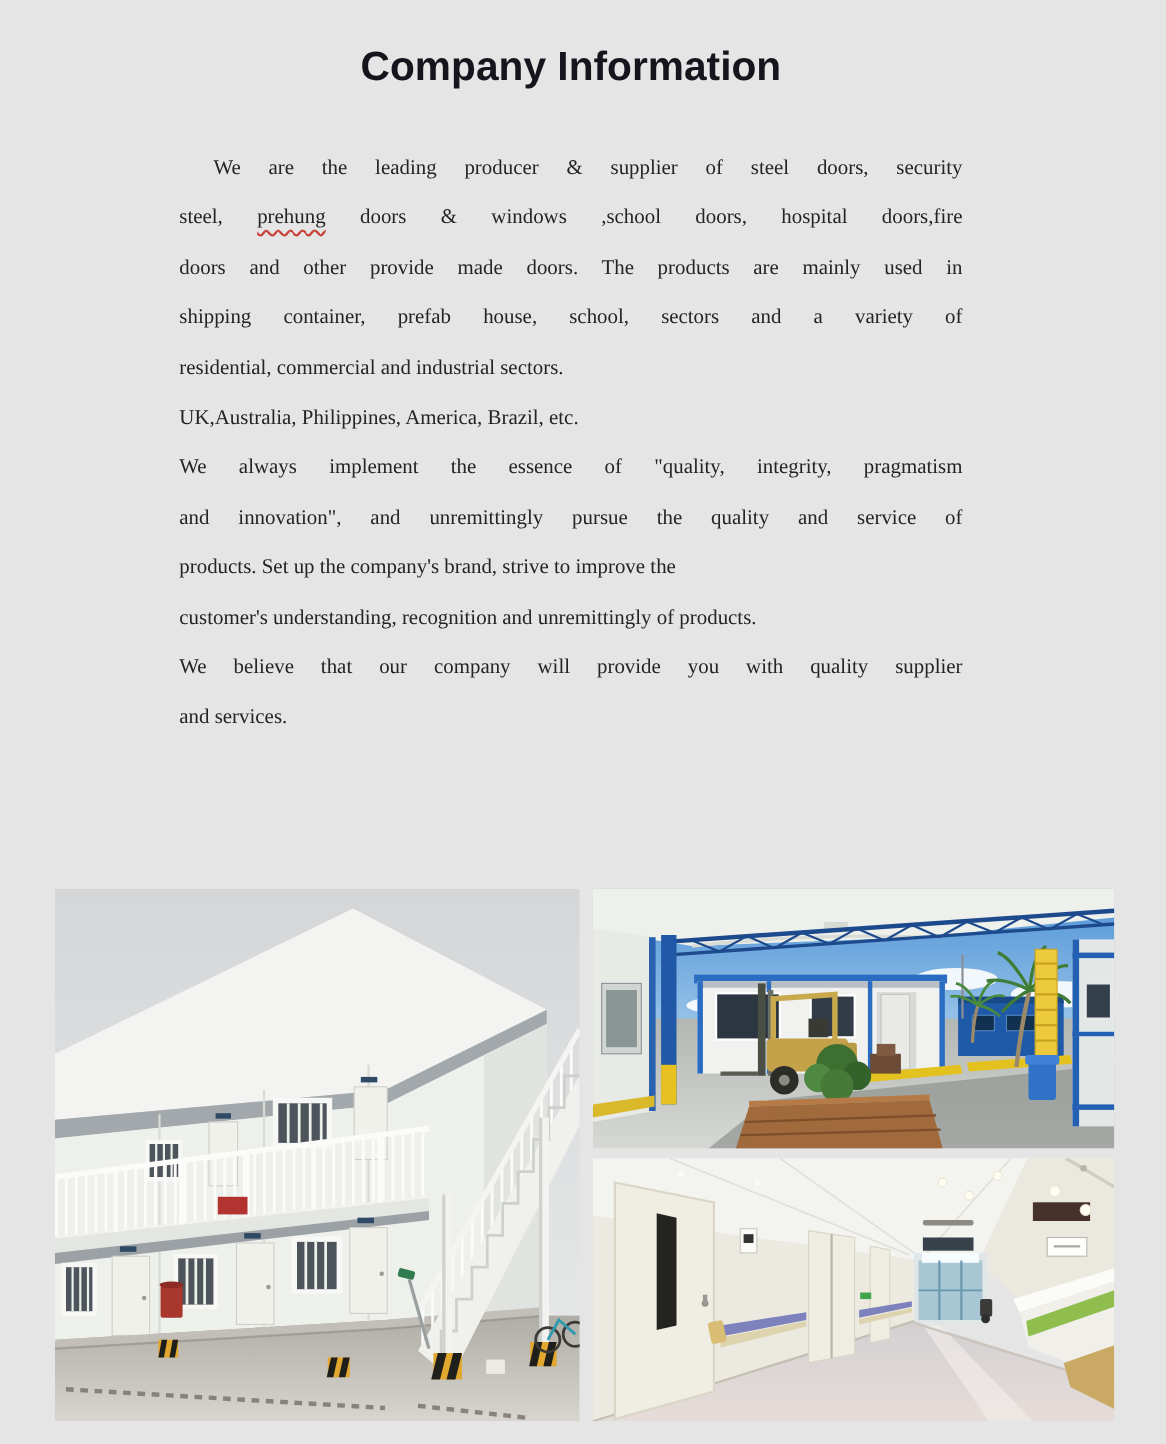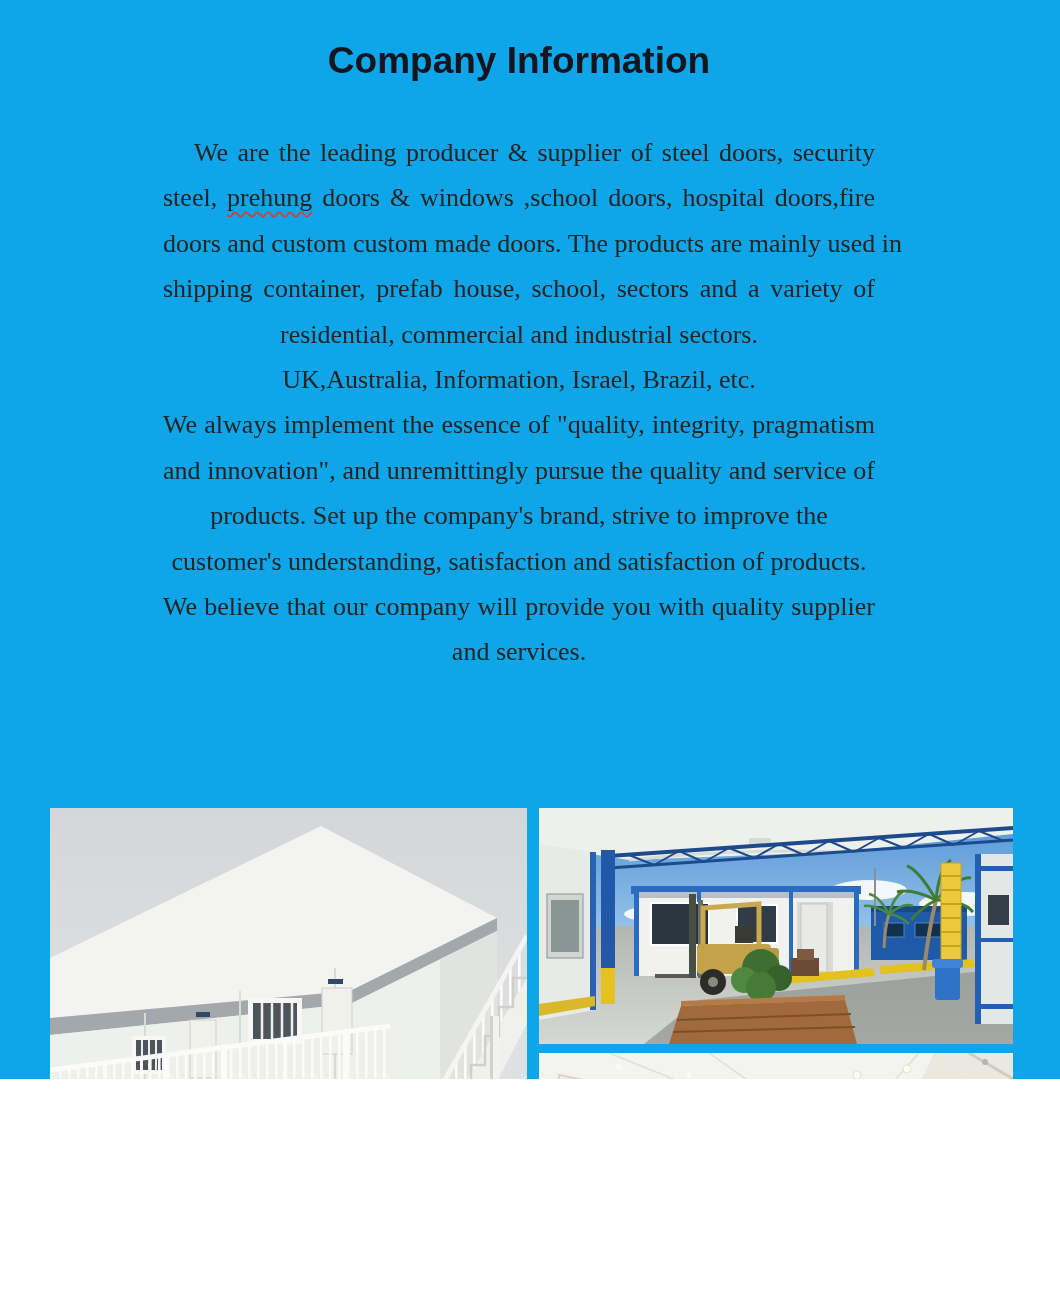--- a/index.html
+++ b/index.html
@@ -1,50 +1,50 @@
 <!DOCTYPE html>
 <html><head>
 <meta charset="utf-8">
 <style>
   html,body{margin:0;padding:0;background:#ffffff;}
-  .page{position:relative;width:1060px;height:1079px;background:#0ea5e9;overflow:hidden;
+  .page{position:relative;width:1060px;height:1313px;background:#e5e5e5;overflow:hidden;
         font-family:"Liberation Serif", serif;}
   .doc-title{position:absolute;left:163px;top:40px;width:712px;text-align:center;
         font-family:"Liberation Sans", sans-serif;font-weight:bold;font-size:37px;
         color:#15151d;}
-  .bodytext{position:absolute;left:163px;top:130px;width:712px;font-size:26px;color:#242424;}
-  .line{line-height:45.4px;height:45.4px;white-space:nowrap;text-align:center;}
+  .bodytext{position:absolute;left:163px;top:130px;width:712px;font-size:19px;color:#242424;}
+  .line{line-height:45.4px;height:45.4px;white-space:nowrap;text-align:left;}
   .line.j{text-align:justify;text-align-last:justify;}
   .line.indent{text-indent:31px;}
   .sq{text-decoration-line:underline;text-decoration-style:wavy;
       text-decoration-color:#c8453c;text-decoration-thickness:1.5px;text-underline-offset:5px;margin-top:36px;}
   .photo{position:absolute;}
   .photo svg{display:block;}
   .ph-left{left:50px;top:808px;width:477px;height:484px;}
   .ph-tr{left:539px;top:808px;width:474px;height:236px;}
   .ph-br{left:539px;top:1053px;width:474px;height:239px;}
 </style>
 </head>
 <body>
 
 <div class="page">
 
   <div class="doc-title">Company Information</div>
 
   <div class="bodytext">
     <div class="line j indent">We are the leading producer &amp; supplier of steel doors, security</div>
     <div class="line j"><span>steel, </span><span class="sq">prehung</span><span> doors &amp; windows ,school doors, hospital doors,fire</span></div>
-    <div class="line j">doors and custom custom made doors. The products are mainly used in</div>
+    <div class="line j">doors and other provide made doors. The products are mainly used in</div>
     <div class="line j">shipping container, prefab house, school, sectors and a variety of</div>
     <div class="line">residential, commercial and industrial sectors.</div>
-    <div class="line">UK,Australia, Information, Israel, Brazil, etc.</div>
+    <div class="line">UK,Australia, Philippines, America, Brazil, etc.</div>
     <div class="line j">We always implement the essence of "quality, integrity, pragmatism</div>
     <div class="line j">and innovation", and unremittingly pursue the quality and service of</div>
     <div class="line">products. Set up the company's brand, strive to improve the</div>
-    <div class="line">customer's understanding, satisfaction and satisfaction of products.</div>
+    <div class="line">customer's understanding, recognition and unremittingly of products.</div>
     <div class="line j">We believe that our company will provide you with quality supplier</div>
     <div class="line">and services.</div>
   </div>
 
   <div class="photo ph-left" role="img" aria-label="Two-story white container house with external white staircase, barred windows and doors, yellow-black striped footings on concrete ground">
     <svg width="477" height="484" viewBox="0 0 477 484">
       <defs>
         <linearGradient id="lpSky" x1="0" y1="0" x2="0" y2="1">
           <stop offset="0" stop-color="#d4d6d8"></stop>
             <stop offset="1" stop-color="#e9eaea"></stop>

